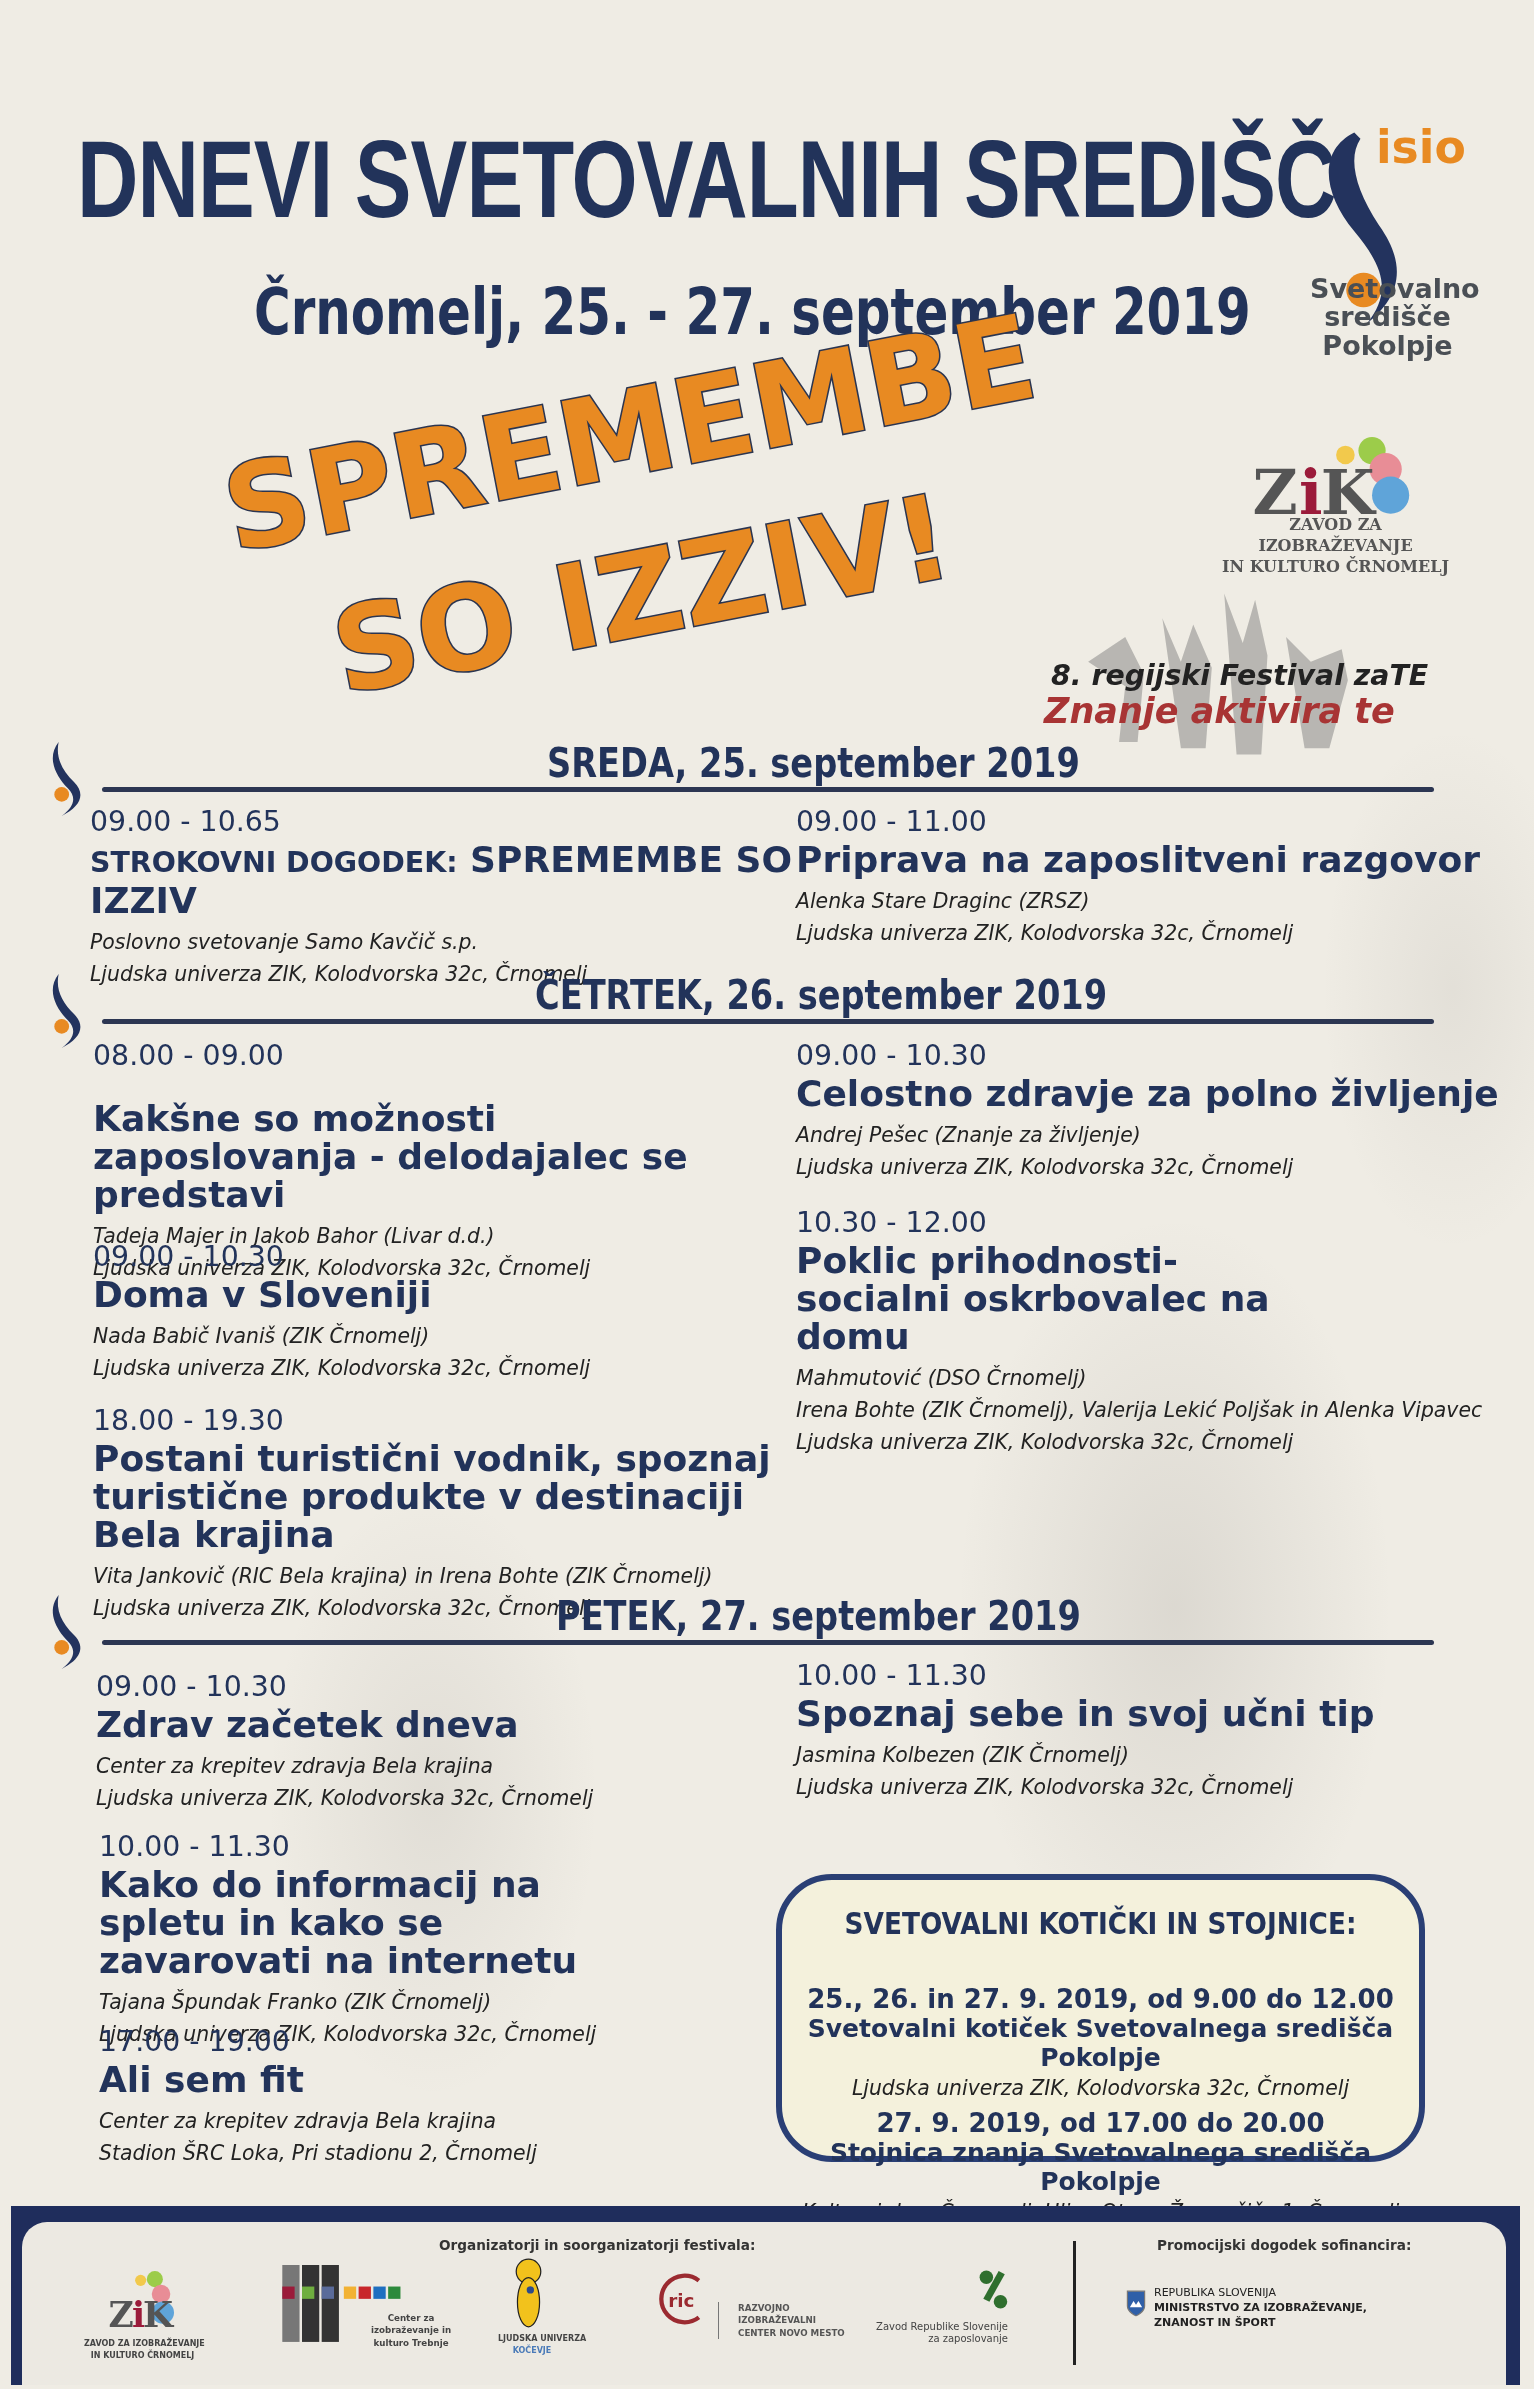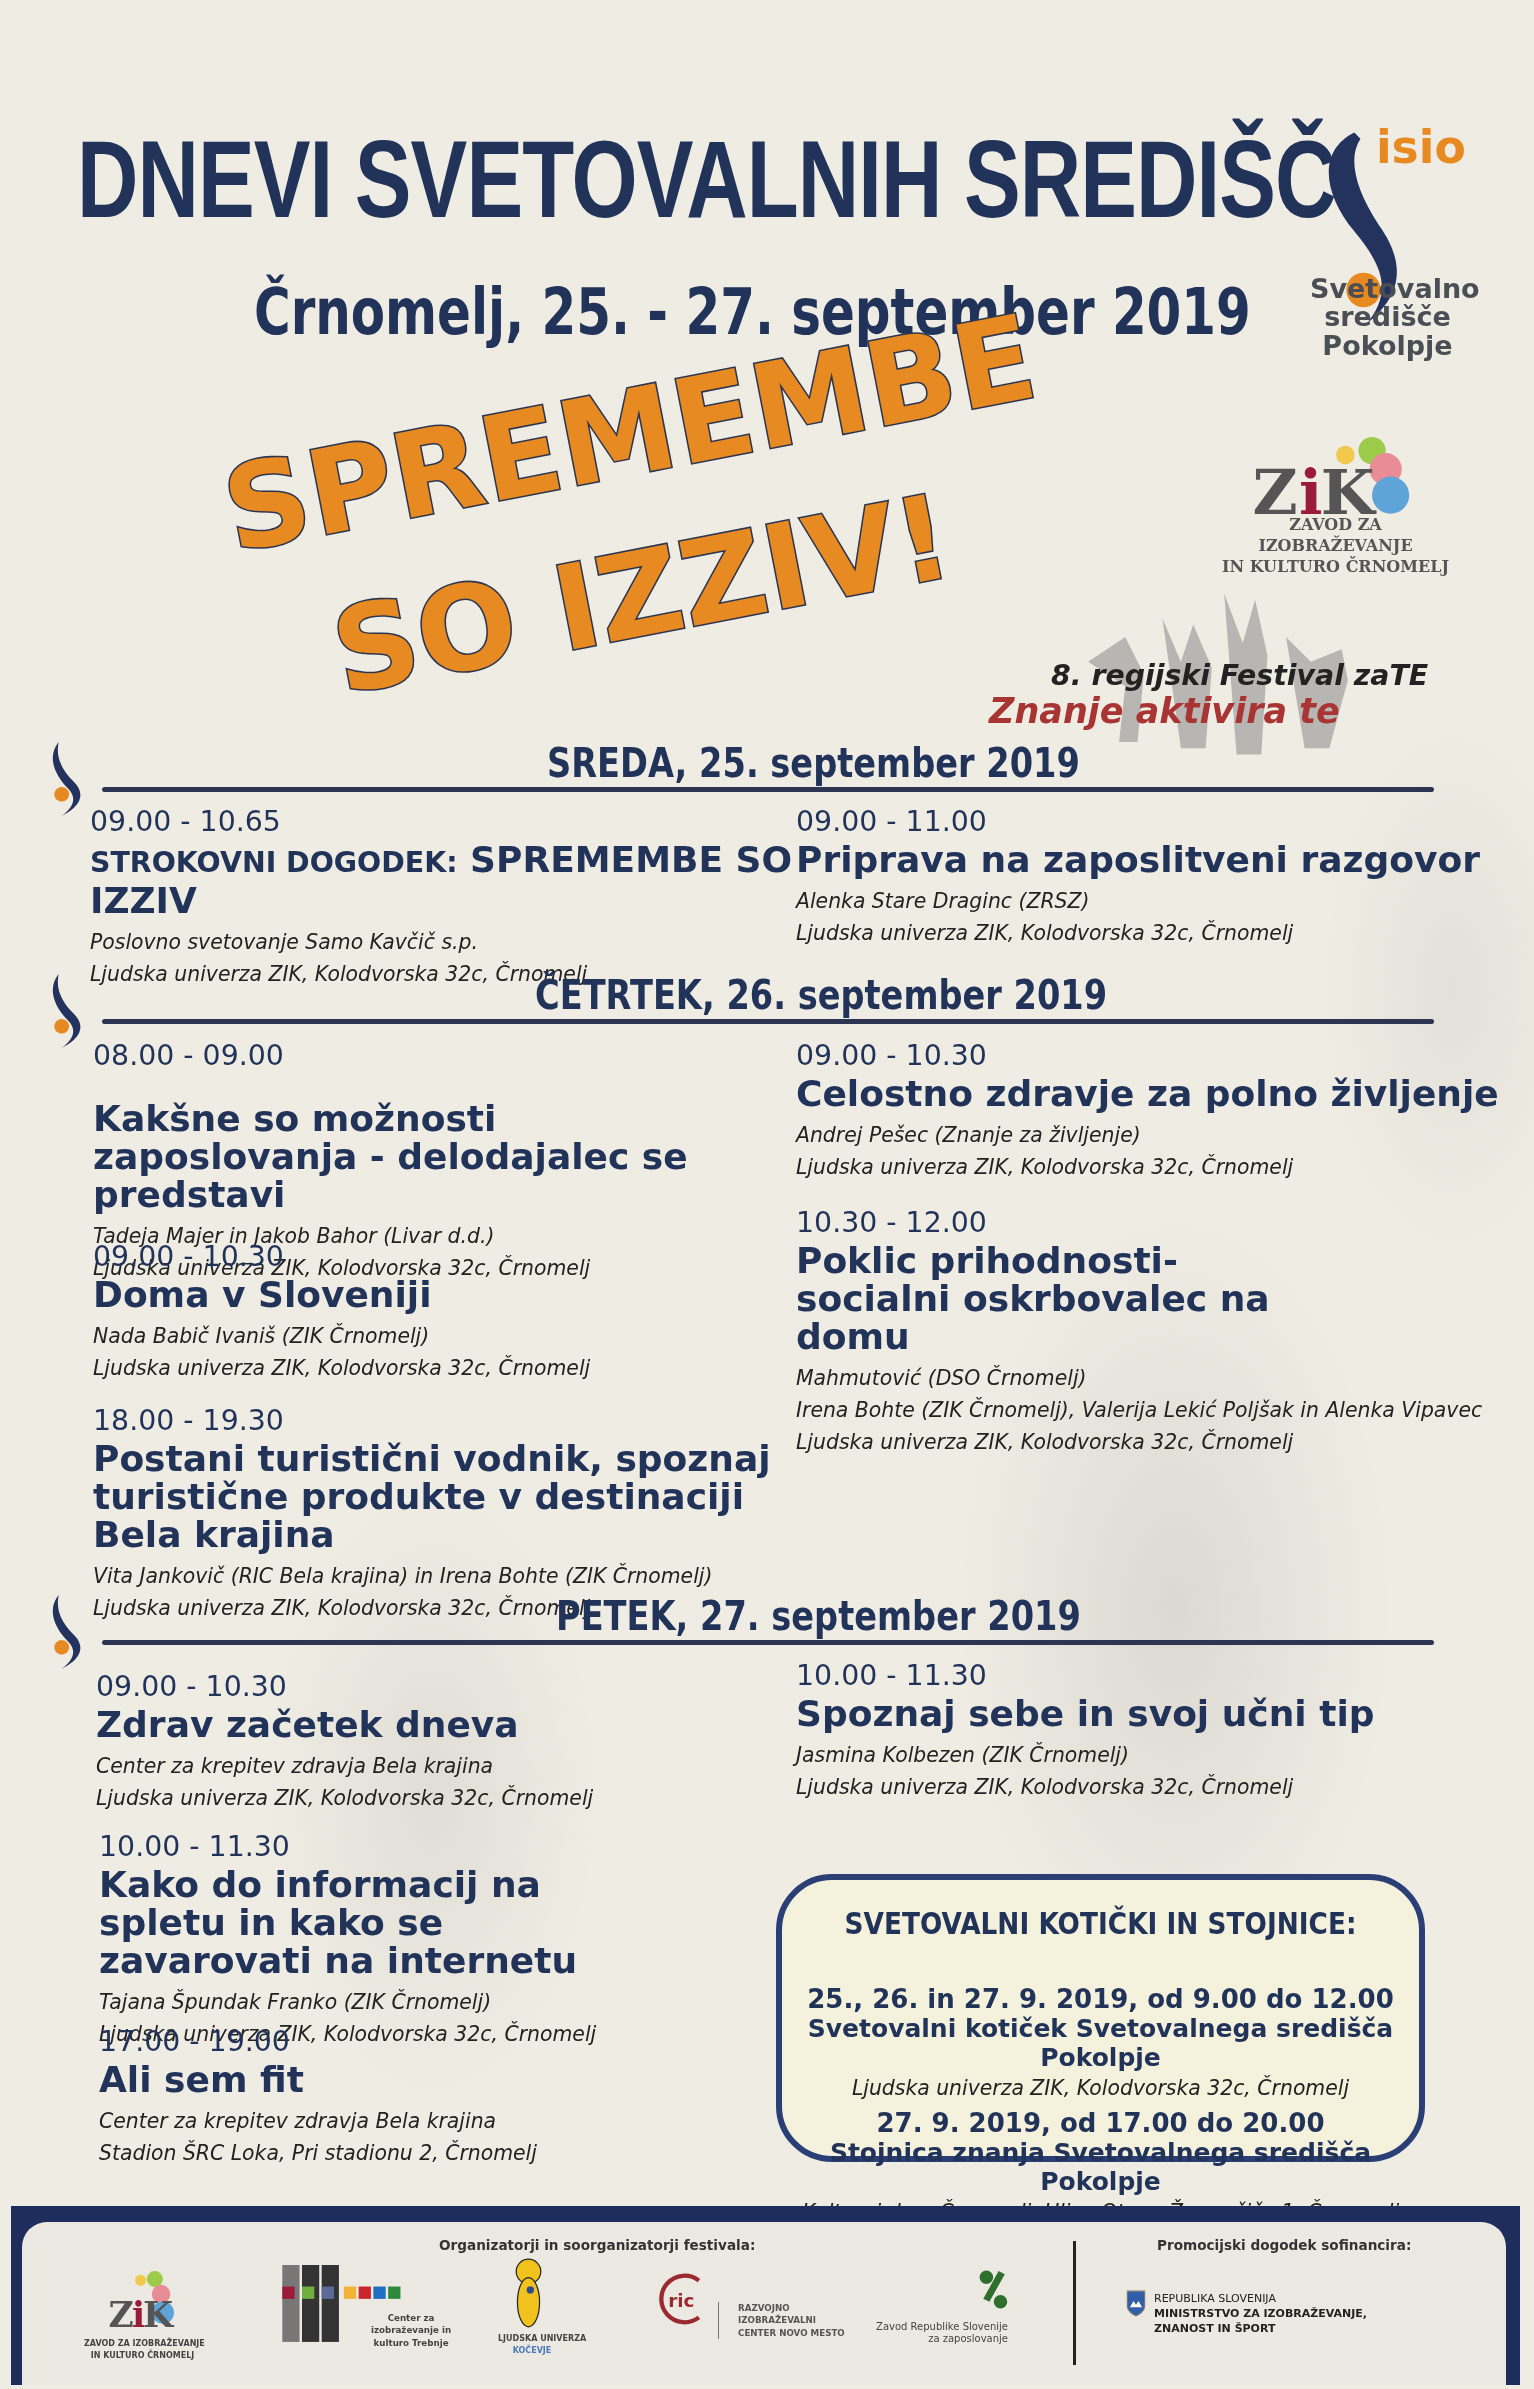--- a/index.html
+++ b/index.html
@@ -33,21 +33,21 @@
     white-space:nowrap; transform-origin:left top;
   }
   .slogan1 { left:213px; top:445px; font-size:117px; transform:rotate(-11deg); }
   .slogan2 { left:322px; top:587px; font-size:117px; transform:rotate(-11deg); }
 
   .isio-logo { left:1317px; top:114px; width:161px; height:247px; }
   .isio-text { left:1310px; top:275px; width:155px; text-align:center; font-size:27px; color:#4a4f55; line-height:28.4px; font-weight:700; }
   .zik-logo { left:1237px; top:427px; width:223px; height:124px; }
   .zik-caption { left:1212px; top:514px; width:247px; text-align:center; font-family:"DejaVu Serif", serif; font-size:16px; font-weight:700; color:#555; line-height:21px; }
   .fest-line1 { left:1051px; top:659px; font-size:28.4px; font-style:italic; font-weight:700; color:#222; white-space:nowrap; }
-  .fest-line2 { left:989px; top:691px; font-size:35px; font-style:italic; font-weight:700; color:#a83434; white-space:nowrap; }
+  .fest-line2 { left:1044px; top:691px; font-size:35px; font-style:italic; font-weight:700; color:#a83434; white-space:nowrap; }
   .fest-silhouette { left:1051px; top:581px; width:334px; height:186px; opacity:0.45; }
 
   .day-header { position:absolute; left:43px; width:1391px; height:80px; }
   .day-header svg.wave { position:absolute; left:0; top:0; }
   .day-header .rule { position:absolute; left:59px; right:0; height:5px; background:#2c3652; border-radius:2.5px; }
   .day-title {
     position:absolute; font-weight:700; font-size:41px; color:#22335a; white-space:nowrap;
     transform:scaleX(0.82); transform-origin:left top;
   }
 
@@ -323,20 +323,20 @@
       <div>Zavod Republike Slovenije</div>
       <div>za zaposlovanje</div>
     </div>
 
     <div class="footer-div"></div>
 
     <svg class="flogo" style="left:1104px; top:68px;" width="20" height="27" viewBox="0 0 32 44">
       <path d="M2 2 L30 2 L30 26 C30 36 16 42 16 42 C16 42 2 36 2 26 Z" fill="#2f5fa8" stroke="#777" stroke-width="2"></path>
       <path d="M6 28 L12 18 L16 24 L20 18 L26 28 Z" fill="#fff"></path>
     </svg>
-    <div class="ftext" style="left:1132px; top:69px; font-size:11px; color:#222; line-height:15px;">
+    <div class="ftext" style="left:1132px; top:63px; font-size:11px; color:#222; line-height:15px;">
       <div style="font-weight:400;">REPUBLIKA SLOVENIJA</div>
       <div>MINISTRSTVO ZA IZOBRAŽEVANJE,</div>
       <div>ZNANOST IN ŠPORT</div>
     </div>
   </div>
 </div>
 
 
 </body></html>

